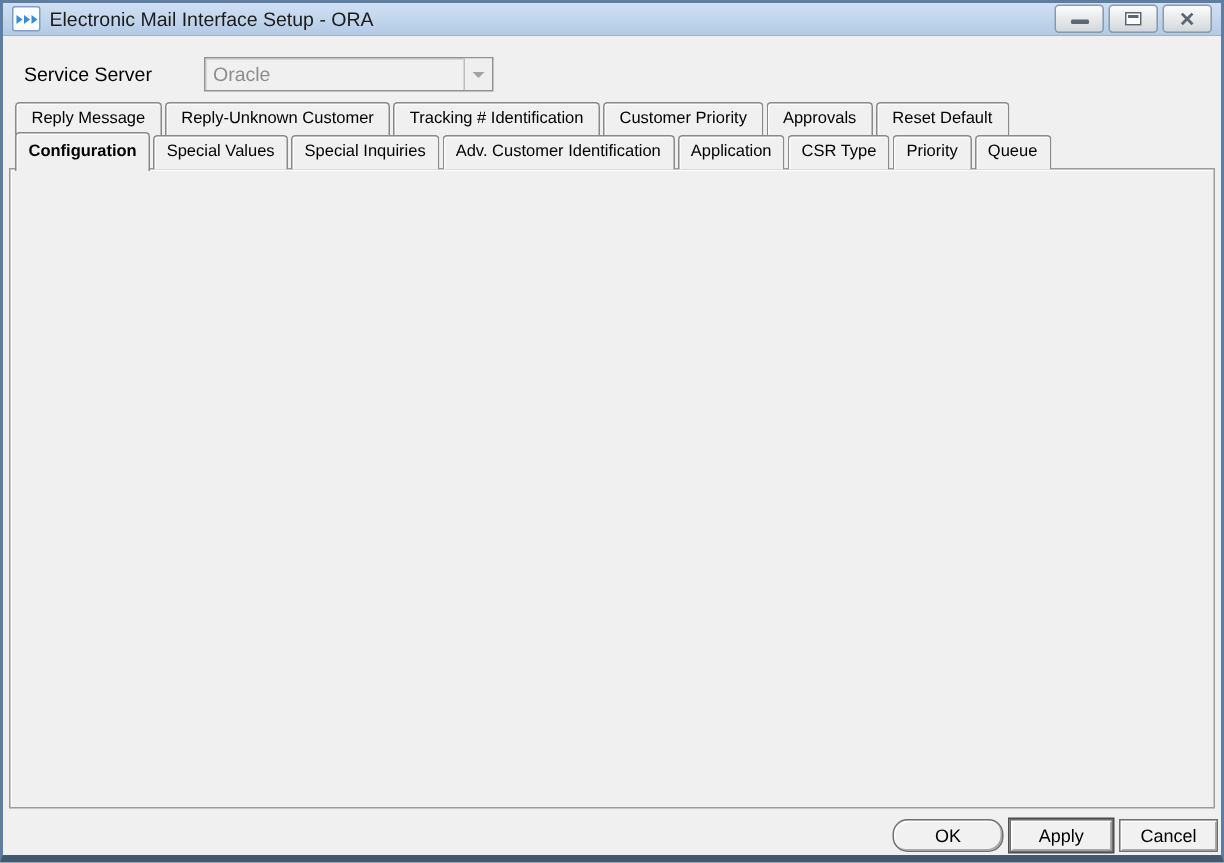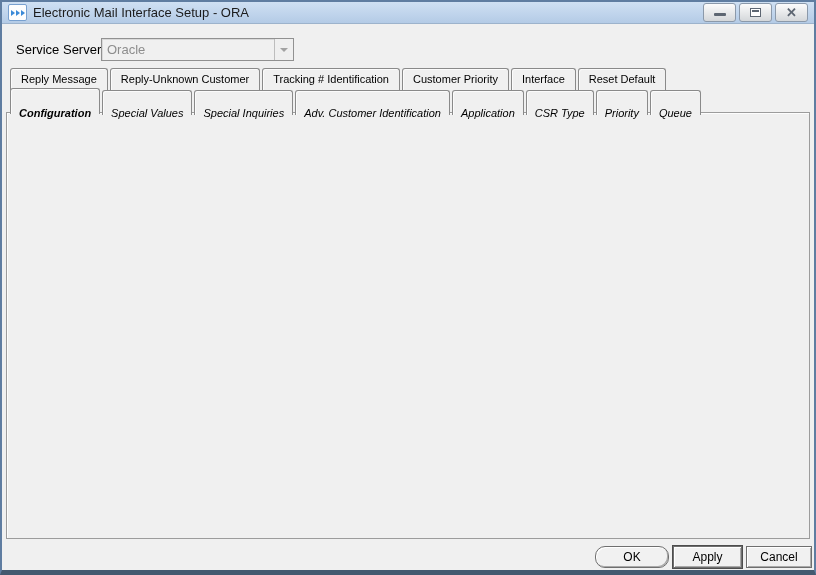--- a/index.html
+++ b/index.html
@@ -36,42 +36,42 @@
     display:flex; align-items:center; justify-content:center;
   }
   .glyph-min { width:12px; height:3px; background:#5d6672; border-radius:1px; margin-top:4px; }
   .glyph-max { width:11px; height:9px; border:1px solid #5d6672; position:relative; background:#fff; }
   .glyph-max::after { content:""; position:absolute; left:1px; right:1px; top:1px; height:2px; background:#5d6672; }
   .glyph-close { font-size:13px; font-weight:bold; color:#5d6672; line-height:1; }
 
   
   .sd-label { position:absolute; left:14px; top:40px; font-size:13px; color:#000; }
   .combobox {
-    position:absolute; left:99px; top:36px; width:193px; height:23px;
+    position:absolute; left:134px; top:36px; width:193px; height:23px;
     background:#f0f0f0; border:1px solid #919191;
     box-shadow: inset 1px 1px 0 #d9d9d9;
     display:flex; align-items:center;
   }
   .combo-value { flex:1; padding-left:5px; font-size:13px; color:#8d8d8d; white-space:nowrap; overflow:hidden; }
   .combo-btn {
     width:19px; height:100%; border-left:1px solid #bdbdbd; background:#efefef;
     display:flex; align-items:center; justify-content:center;
   }
   .combo-arrow { width:0; height:0; border-left:4px solid transparent; border-right:4px solid transparent; border-top:4px solid #a2a2a2; }
 
   
   .tabrow { position:absolute; display:flex; gap:2px; z-index:2; }
   .tabrow1 { left:8px; top:66px; height:22px; }
   .tabrow2 { left:8px; top:88px; height:23px; z-index:3; }
   .tab {
     background:#f0f0f0; border:1px solid #8a8a8a; border-bottom:none;
     border-radius:3px 3px 0 0; padding:0 10px; font-size:11px; color:#000;
     line-height:20px; box-shadow: inset 1px 1px 0 #fbfbfb; white-space:nowrap;
   }
-  .tabrow2 .tab { padding:12px 8px; line-height:21px;font-style:italic; }
+  .tabrow2 .tab { padding:0 8px; line-height:21px; }
   .tab.selected {
     font-weight:bold; margin-top:-2px; height:26px; line-height:24px;
     background:#f0f0f0; z-index:4; position:relative;
   }
 
   
   .tab-page {
     position:absolute; left:4px; top:110px; width:804px; height:427px;
     background:#f0f0f0; border:1px solid #9c9c9c;
     box-shadow: inset 1px 1px 0 #fdfdfd; z-index:1;
@@ -158,21 +158,21 @@
     <span class="combo-btn">
         <span class="combo-arrow"></span>
       </span>
   </div>
 
   <div class="tabrow tabrow1">
     <div class="tab">Reply Message</div>
     <div class="tab">Reply-Unknown Customer</div>
     <div class="tab">Tracking # Identification</div>
     <div class="tab">Customer Priority</div>
-    <div class="tab">Interface</div>
+    <div class="tab">Approvals</div>
     <div class="tab">Reset Default</div>
   </div>
   <div class="tabrow tabrow2">
     <div class="tab selected">Configuration</div>
     <div class="tab">Special Values</div>
     <div class="tab">Special Inquiries</div>
     <div class="tab">Adv. Customer Identification</div>
     <div class="tab">Application</div>
     <div class="tab">CSR Type</div>
     <div class="tab">Priority</div>

